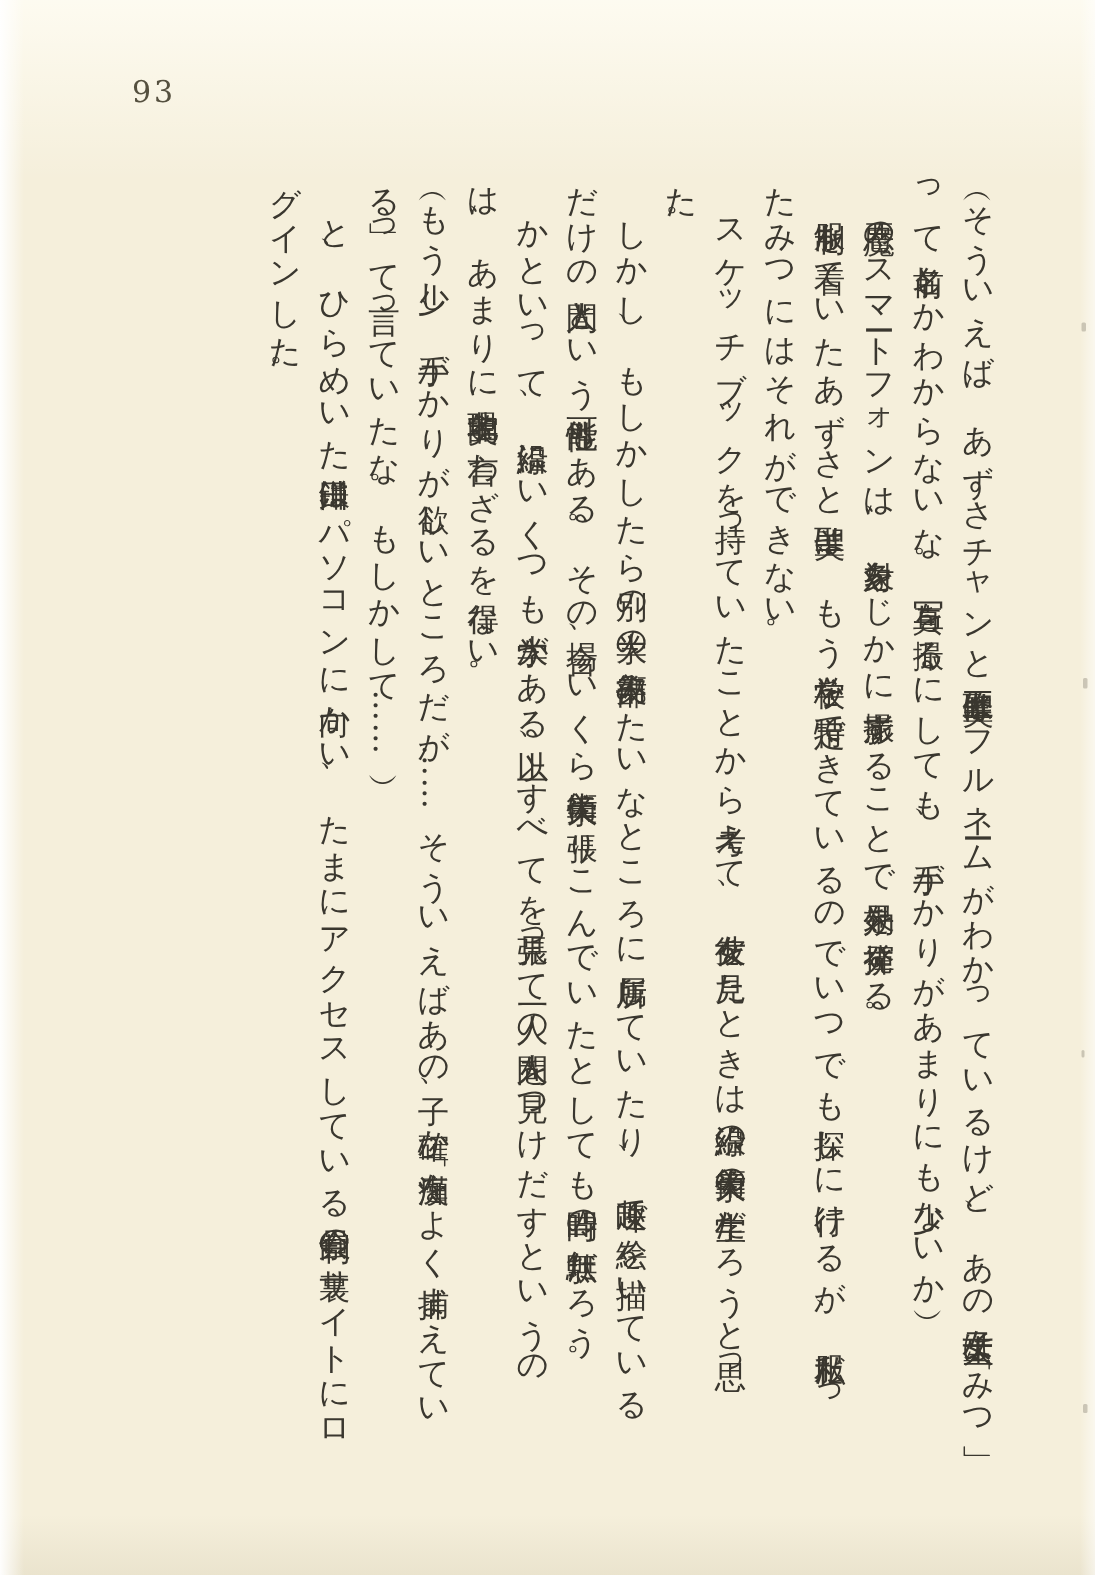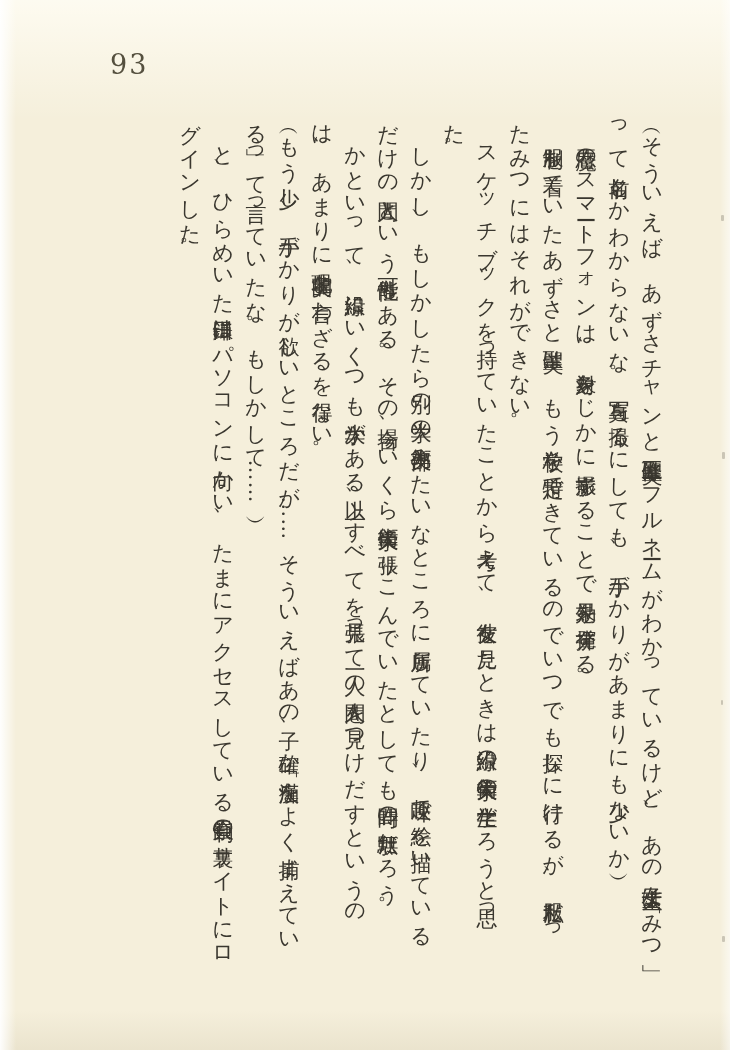--- a/index.html
+++ b/index.html
@@ -16,22 +16,22 @@
     background:
       linear-gradient(90deg, rgba(255,255,255,0.95) 0px, rgba(255,255,255,0) 16px),
       linear-gradient(270deg, rgba(255,255,255,0.55) 0px, rgba(255,255,255,0) 10px),
       linear-gradient(180deg, rgba(255,253,244,0.85) 0px, rgba(255,253,244,0) 120px),
       linear-gradient(0deg, rgba(170,158,125,0.14) 0px, rgba(170,158,125,0) 40px),
       #f5efdb;
   }
   .page-number {
     position: absolute;
     top: 49px;
-    left: 110px;
-    font-size: 27px;
+    left: 88px;
+    font-size: 20px;
     letter-spacing: 2px;
     color: #55503f;
   }
   .text-block {
     position: absolute;
     top: 110px;
     right: 62px;
     height: 848px;
     writing-mode: vertical-rl;
     text-orientation: mixed;

